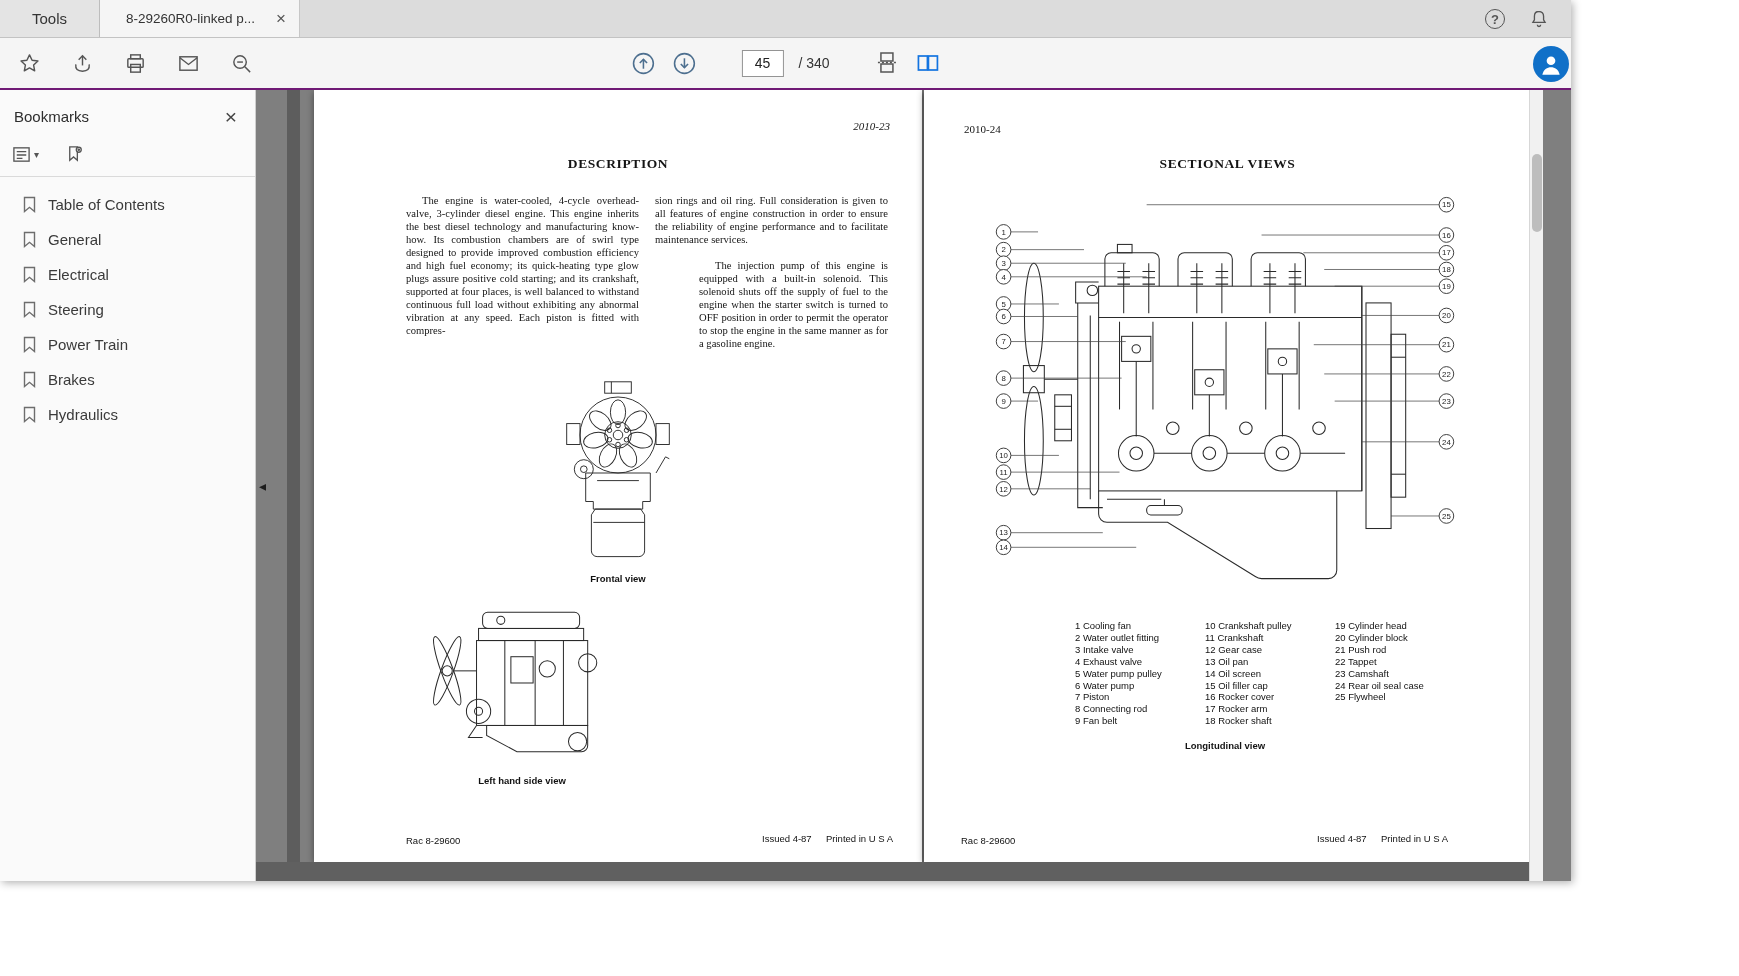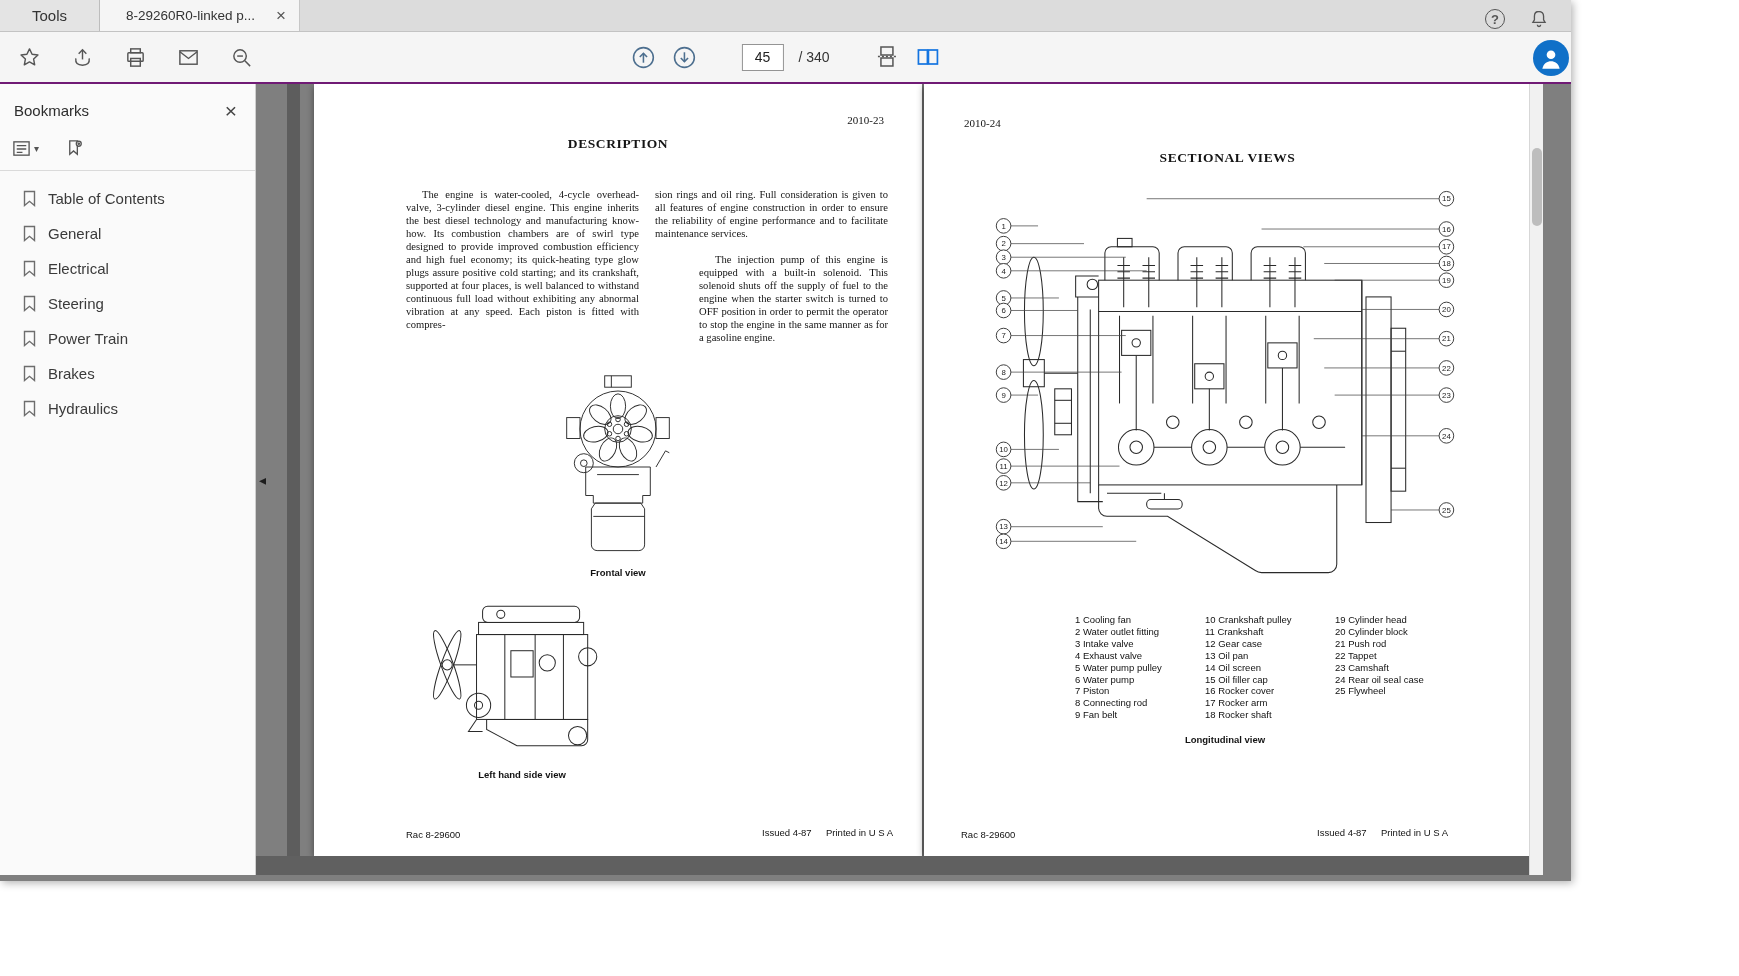--- a/index.html
+++ b/index.html
@@ -4,21 +4,21 @@
 <style>
   * { margin:0; padding:0; box-sizing:border-box; }
   html,body { width:1739px; height:976px; background:#ffffff; overflow:hidden;
               font-family:"Liberation Sans", sans-serif; }
 
   
   .app { position:absolute; left:0; top:0; width:1571px; height:881px;
          background:#7f7f7f; box-shadow:2px 2px 8px rgba(0,0,0,.3); }
 
   
-  .tabbar { position:relative; height:32px; background:#dcdcdc;
+  .tabbar { position:relative; height:38px; background:#dcdcdc;
             border-bottom:1px solid #c3c3c3; display:flex; }
   .tab { display:flex; align-items:center; color:#333; cursor:default; }
   .tab-tools { width:100px; justify-content:center; font-size:15px;
                background:#e4e4e4; border-right:1px solid #bdbdbd; }
   .tab-doc { width:200px; background:#f5f5f5; font-size:13.5px; padding:0 10px 0 26px;
              justify-content:space-between; border-right:1px solid #c7c7c7; }
   .tab-doc .tab-label { overflow:hidden; white-space:nowrap; }
   .tab-close { font-size:17px; color:#555; padding:0 3px; line-height:1; }
   .help-btn { position:absolute; right:66px; top:9px; width:20px; height:20px;
               border:1.6px solid #555; border-radius:50%; color:#555; font-size:13px;
@@ -274,22 +274,22 @@
             <span>Hydraulics</span>
           </li>
         </ul>
     </aside>
 
     <div class="content">
       <div class="splitter-strip"></div>
       <div class="collapse-btn">◂</div>
 
       <div class="page page-left">
-        <div class="pageno" style="top:30px; right:38px;">2010-23</div>
-        <h2 class="page-heading" style="top:52px;">DESCRIPTION</h2>
+        <div class="pageno" style="top:30px; right:32px;font-style:italic;">2010-23</div>
+        <h2 class="page-heading" style="top:66px;">DESCRIPTION</h2>
 
         <div class="desc-cols">
           <p class="desc-col indent">The engine is water-cooled, 4-cycle overhead-valve, 3-cylinder diesel engine. This engine inherits the best diesel technology and manufacturing know-how. Its combustion chambers are of swirl type designed to provide improved combustion efficiency and high fuel economy; its quick-heating type glow plugs assure positive cold starting; and its crankshaft, supported at four places, is well balanced to withstand continuous full load without exhibiting any abnormal vibration at any speed. Each piston is fitted with compres-</p>
           <div class="desc-col">
             <p>sion rings and oil ring. Full consideration is given to all features of engine construction in order to ensure the reliability of engine performance and to facilitate maintenance services.</p>
             <p class="indent">The injection pump of this engine is equipped with a built-in solenoid. This solenoid shuts off the supply of fuel to the engine when the starter switch is turned to OFF position in order to permit the operator to stop the engine in the same manner as for a gasoline engine.</p>
           </div>
         </div>
 
         <figure class="fig-frontal">

